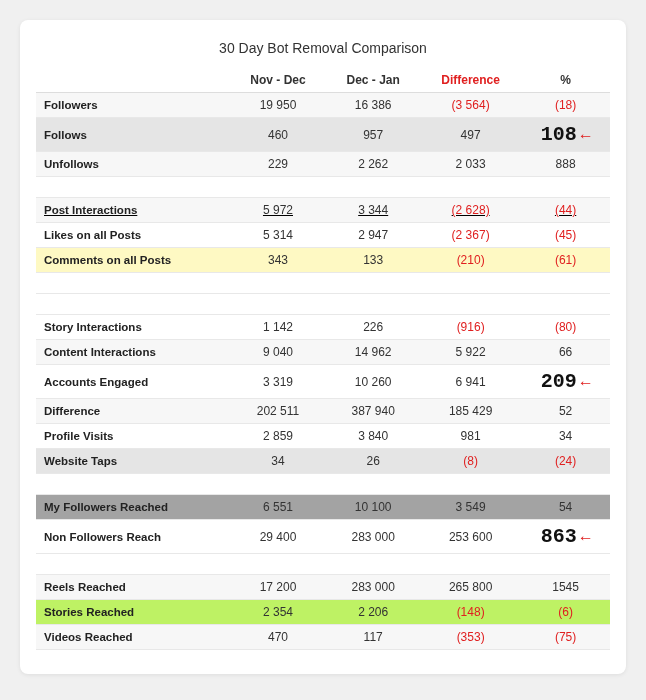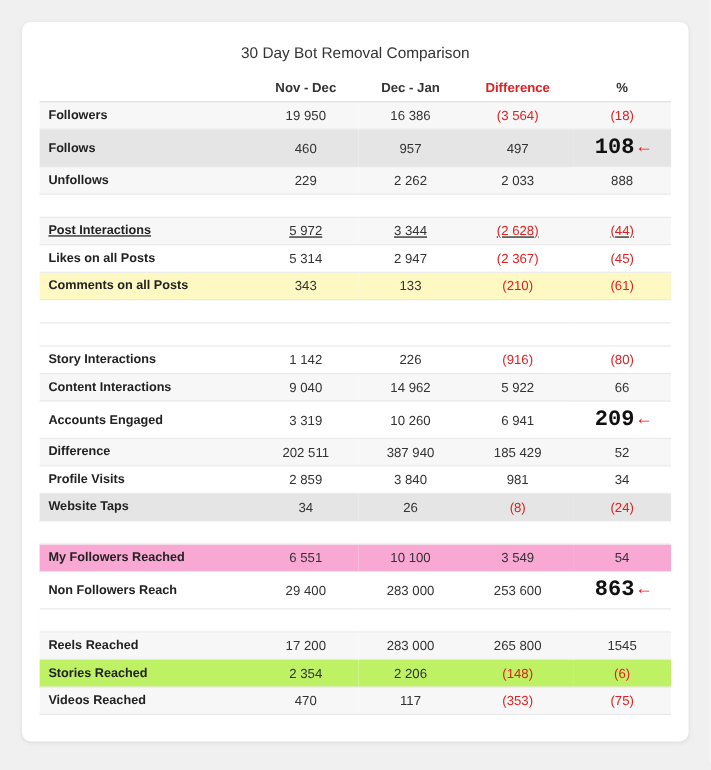--- a/index.html
+++ b/index.html
@@ -193,21 +193,21 @@
         <tr style="background: #e5e5e5;">
           <td>Website Taps</td>
           <td>34</td>
           <td>26</td>
           <td class="red">(8)</td>
           <td class="red">(24)</td>
         </tr>
         <tr class="spacer-row">
           <td colspan="5">&nbsp;</td>
         </tr>
-        <tr style="background: #f9a8d4;">
+        <tr style="background: #a3a3a3;">
           <td>My Followers Reached</td>
           <td>6 551</td>
           <td>10 100</td>
           <td>3 549</td>
           <td>54</td>
         </tr>
         <tr style="background: rgb(255, 255, 255);">
           <td>Non Followers Reach</td>
           <td>29 400</td>
           <td>283 000</td>

